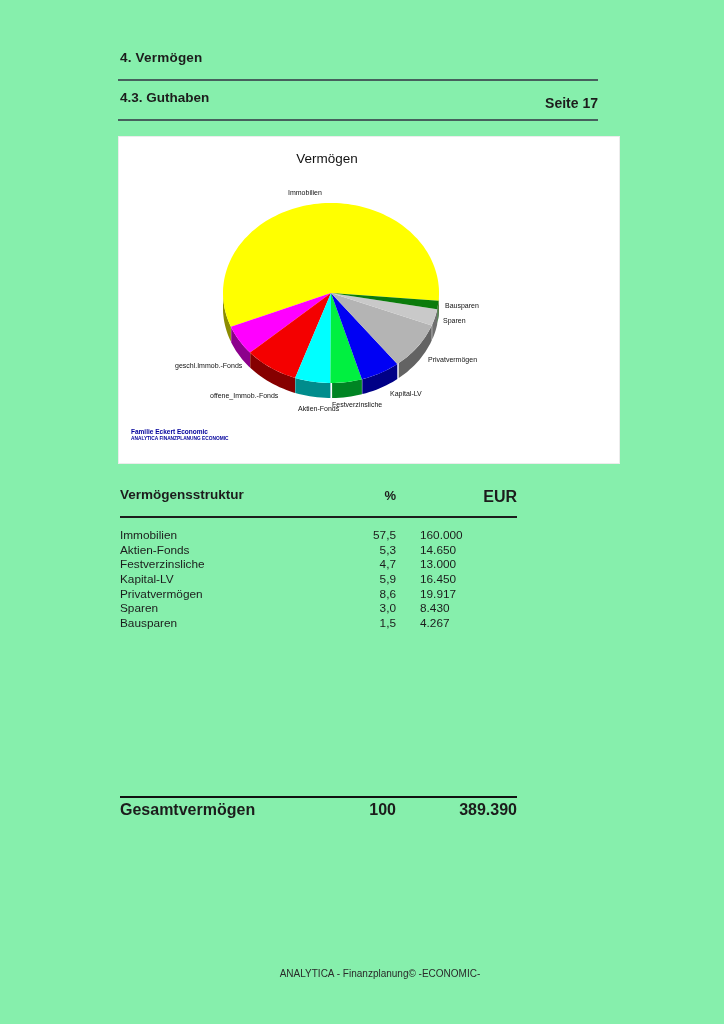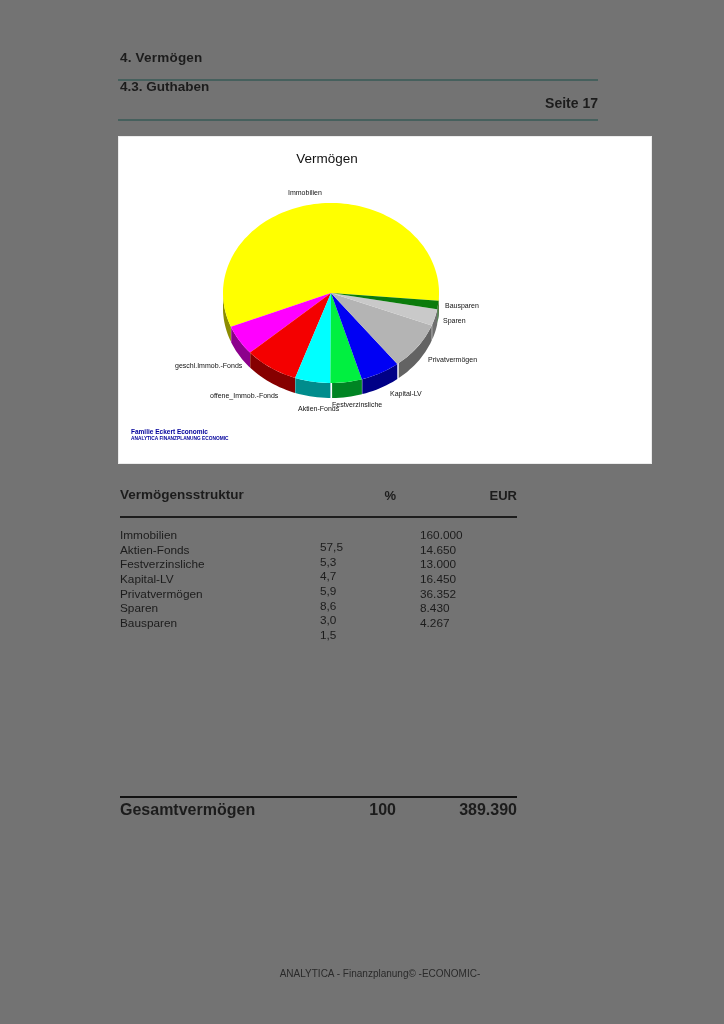--- a/index.html
+++ b/index.html
@@ -1,47 +1,47 @@
 <!DOCTYPE html>
 <html><head>
 <meta charset="utf-8">
 <style>
   html,body{margin:0;padding:0;background:#888;}
   .page{
     position:relative;
     width:724px;height:1024px;
-    background:#737373;
+    background:#86efac;
     font-family:"Liberation Sans", sans-serif;
     color:#1c1c1c;
     overflow:hidden;
   }
   
   .h1{position:absolute;left:120px;top:50px;font-size:13.5px;font-weight:bold;letter-spacing:.2px;}
   .rule{position:absolute;height:2px;background:#46605d;}
   .rule1{left:118px;top:79px;width:480px;}
   .rule2{left:118px;top:119px;width:480px;}
-  .h2{position:absolute;left:120px;top:79px;font-size:13.5px;font-weight:bold;}
+  .h2{position:absolute;left:120px;top:90px;font-size:13.5px;font-weight:bold;}
   .page-num{position:absolute;top:95px;left:498px;width:100px;text-align:right;font-size:14px;font-weight:bold;}
   
-  .chart{position:absolute;left:118px;top:136px;width:500px;height:326px;border:1px solid #ececec;background:#fff;padding-left:32px;}
+  .chart{position:absolute;left:118px;top:136px;width:500px;height:326px;border:1px solid #ececec;background:#fff;}
   .chart-title{position:absolute;left:143px;top:14px;width:130px;text-align:center;font-size:13.5px;color:#111;}
   .pie-label{position:absolute;font-size:7px;color:#111;white-space:nowrap;line-height:8px;}
   .annot{position:absolute;left:12px;top:291px;color:#00009b;line-height:7px;}
   .annot .a1{font-size:6.5px;font-weight:bold;letter-spacing:0;}
   .annot .a2{font-size:4.8px;font-weight:bold;}
   
   .tbl{position:absolute;left:120px;top:487px;width:397px;}
   .tbl .hdr-label{position:absolute;left:0;top:0;font-size:13.5px;font-weight:bold;}
   .tbl .hdr-pct{position:absolute;left:200px;top:1px;width:76px;text-align:right;font-size:13px;font-weight:bold;}
-  .tbl .hdr-eur{position:absolute;left:300px;top:1px;width:97px;text-align:right;font-size:13px;font-weight:bold;}
+  .tbl .hdr-eur{position:absolute;left:300px;top:1px;width:97px;text-align:right;font-size:16px;font-weight:bold;}
   .tbl .hdr-rule{position:absolute;left:0;top:29px;width:397px;height:2px;background:#1c1c1c;}
   .rows{position:absolute;left:0;top:41px;width:397px;}
   .t-row{position:relative;height:14.7px;font-size:11.8px;}
   .t-row .c-label{position:absolute;left:0;top:0;}
-  .t-row .c-pct{position:absolute;left:200px;top:12px;width:76px;}
+  .t-row .c-pct{position:absolute;left:200px;top:0;width:76px;text-align:right;}
   .t-row .c-eur{position:absolute;left:300px;top:0;width:97px;}
   .total-rule{position:absolute;left:0;top:309px;width:397px;height:2px;background:#111;}
   .total-row{position:absolute;left:0;top:314px;width:397px;height:16px;font-size:16px;font-weight:bold;}
   .total-row .c-label{position:absolute;left:0;top:0;}
   .total-row .c-pct{position:absolute;left:200px;top:0;width:76px;text-align:right;}
   .total-row .c-eur{position:absolute;left:300px;top:0;width:97px;text-align:right;}
   
   .footer{position:absolute;left:40px;top:968px;width:680px;text-align:center;font-size:10px;color:#2a2a2a;}
 </style>
 </head>
@@ -117,21 +117,21 @@
           <span class="c-eur">13.000</span>
         </div>
         <div class="t-row">
           <span class="c-label">Kapital-LV</span>
           <span class="c-pct">5,9</span>
           <span class="c-eur">16.450</span>
         </div>
         <div class="t-row">
           <span class="c-label">Privatvermögen</span>
           <span class="c-pct">8,6</span>
-          <span class="c-eur">36.352</span>
+          <span class="c-eur">19.917</span>
         </div>
         <div class="t-row">
           <span class="c-label">Sparen</span>
           <span class="c-pct">3,0</span>
           <span class="c-eur">8.430</span>
         </div>
         <div class="t-row">
           <span class="c-label">Bausparen</span>
           <span class="c-pct">1,5</span>
           <span class="c-eur">4.267</span>

